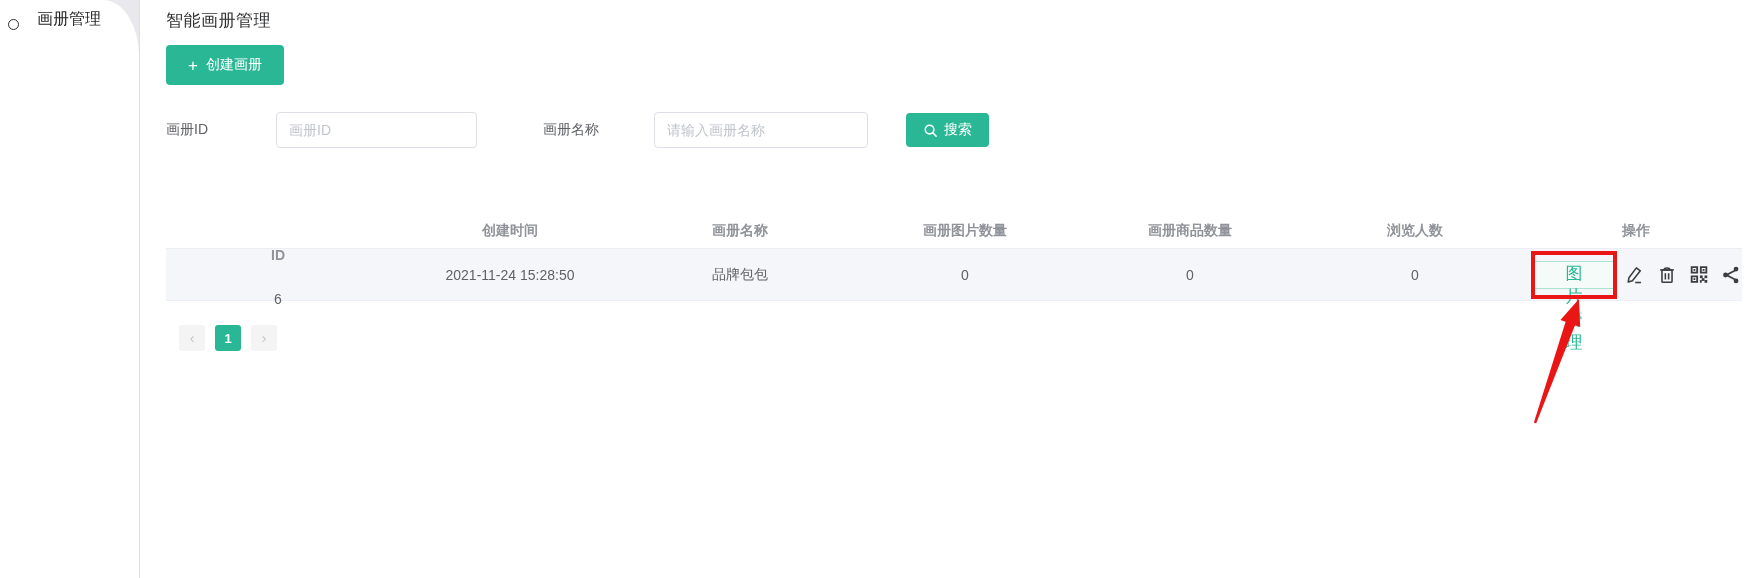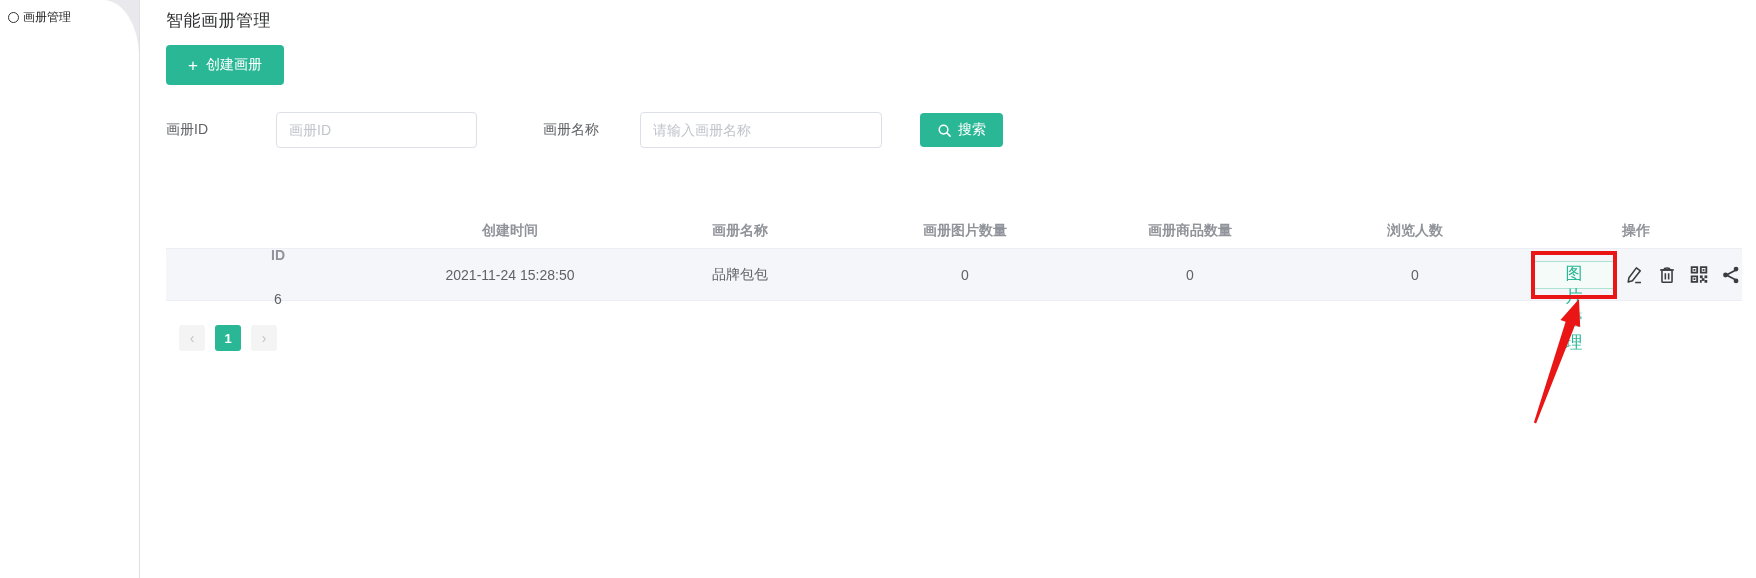--- a/index.html
+++ b/index.html
@@ -3,22 +3,22 @@
 <meta charset="utf-8">
 <style>
   * { margin:0; padding:0; box-sizing:border-box; }
   html,body { background:#fff; }
   body { font-family:"Liberation Sans","DejaVu Sans",sans-serif; color:#606266; }
   .page { position:relative; width:1756px; height:578px; background:#fff; overflow:hidden; }
 
   
   .sidebar { position:absolute; left:0; top:0; width:140px; height:578px;
              background:#fff; border-right:1px solid #e0e0e3; z-index:1; }
-  .sidebar-item { display:flex; align-items:center; gap:4px; padding:9px 0 0 8px;
-                  font-size:12px; color:#1f1f1f; cursor:pointer; }
+  .sidebar-item { display:flex; align-items:flex-end; gap:18px; padding:9px 0 0 8px;
+                  font-size:16px; color:#1f1f1f; cursor:pointer; }
   .menu-circle { width:11px; height:11px; border:1.6px solid #303133; border-radius:50%;
                  background:#fff; flex:0 0 auto; }
   .sidebar-corner { position:absolute; top:0; left:103px; width:36px; height:56px;
                     background:#e9e9ed; }
   .sidebar-corner::after { content:""; position:absolute; inset:0; background:#fff;
                     border-top-right-radius:36px 56px; }
 
   
   .content { position:absolute; left:141px; top:4px; width:1615px; height:578px;
              padding:5px 0 0 25px; background:#fff; }
@@ -30,21 +30,21 @@
                 display:flex; align-items:center; gap:8px; }
   .btn-create .plus { font-size:17px; font-weight:400; line-height:1; }
 
   .search-row { margin-top:27px; display:flex; align-items:center; height:36px;gap:32px; }
   .search-row label { font-size:14px; color:#606266; }
   .inp { height:36px; border:1px solid #dcdfe6; border-radius:4px; padding:0 12px;
          font-size:14px; color:#606266; outline:none; font-family:inherit; background:#fff; }
   .inp::placeholder { color:#c0c4cc; }
   .inp-id { width:201px; margin-left:36px; }
   .lbl-name { margin-left:34px; }
-  .inp-name { width:242px; margin-left:9px; }
+  .inp-name { width:214px; margin-left:23px; }
   .btn-search { margin-left:6px; height:34px; padding:0 17px; border-radius:4px;
                 background:var(--accent,#2ab795); color:#fff; font-size:14px;
                 display:flex; align-items:center; gap:6px; }
 
   
   .table { margin-top:65px; width:1576px; }
   .thead { display:flex; align-items:center; height:36px; border-bottom:1px solid #ebeef5;
            font-size:14px; font-weight:700; color:var(--header-text,#909399); }
   .trow  { display:flex; align-items:center; height:52px; border-bottom:1px solid #ebeef5;
            background:var(--row-bg,#f5f6fa); font-size:14px; color:var(--body-text,#606266); }

